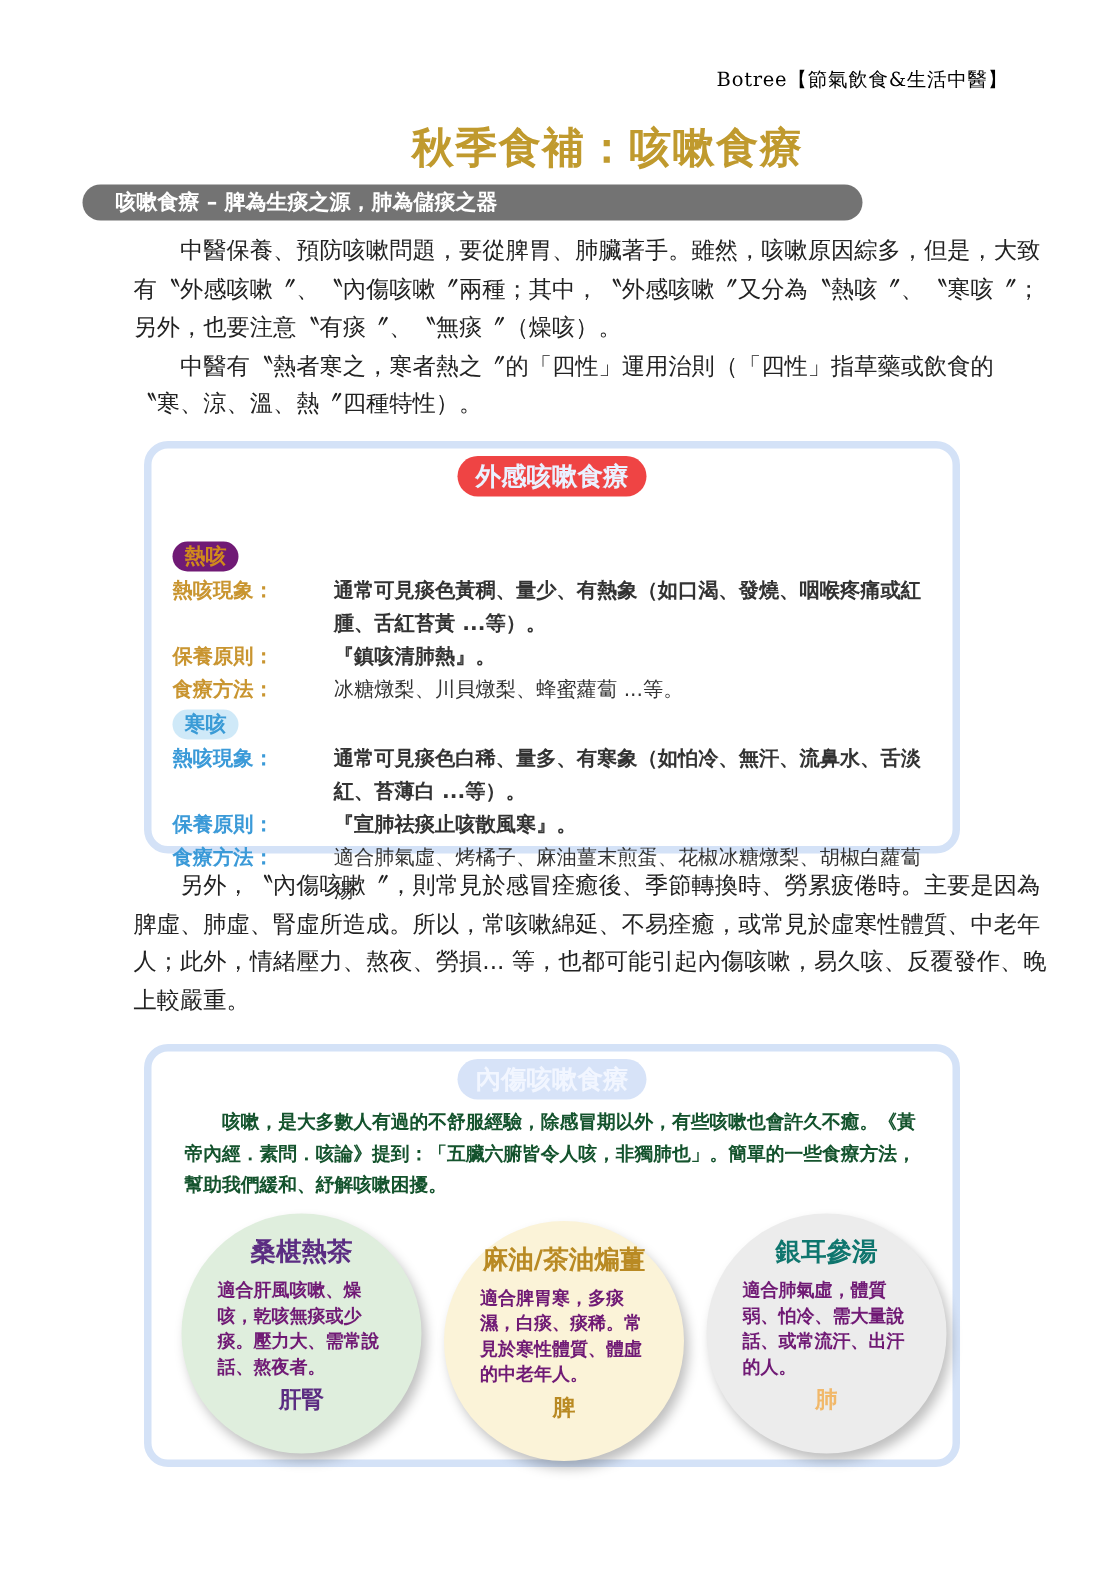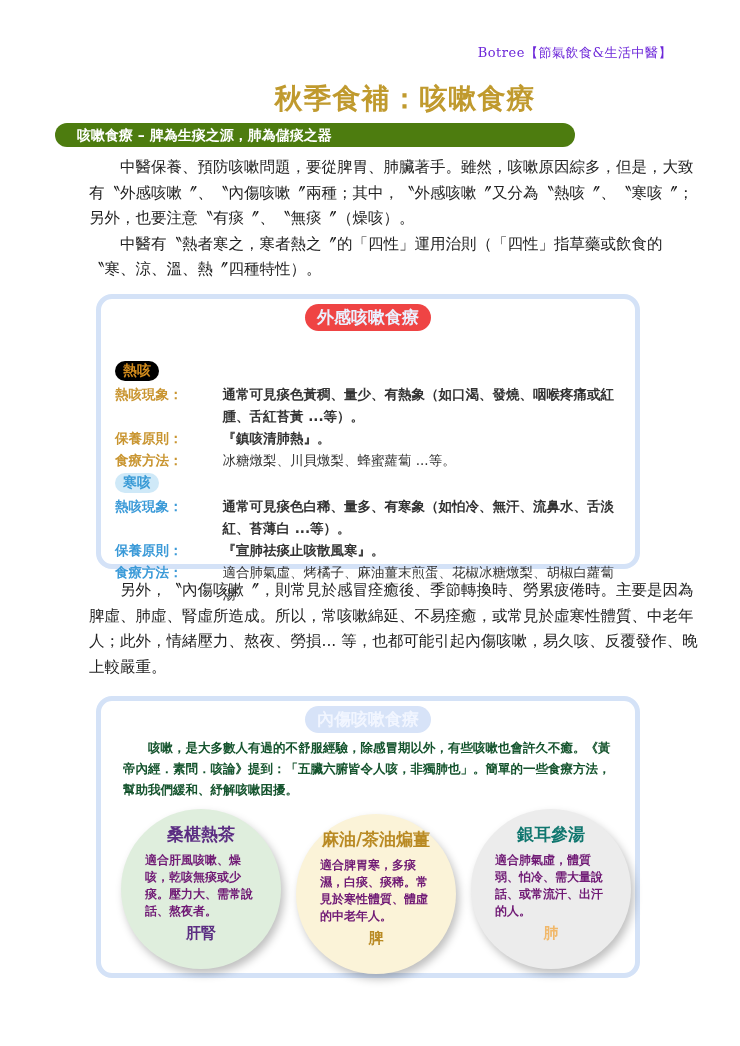--- a/index.html
+++ b/index.html
@@ -1,27 +1,27 @@
 <!DOCTYPE html>
 <html><head>
 <meta charset="utf-8">
 <style>
   html,body{margin:0;padding:0;background:#fff;}
   body{width:740px;height:1046px;position:relative;overflow:hidden;font-family:"DejaVu Sans","Liberation Sans",sans-serif;color:#222;}
-  .header{position:absolute;top:44px;right:68px;font-family:"DejaVu Serif","Liberation Serif",serif;font-size:13px;color:#6d28d9;letter-spacing:0.5px;}
+  .header{position:absolute;top:44px;right:68px;font-family:"DejaVu Serif","Liberation Serif",serif;font-size:13px;color:#000000;letter-spacing:0.5px;}
   .title{position:absolute;top:80px;left:0;width:740px;text-align:center;padding-left:70px;box-sizing:border-box;font-size:28px;font-weight:bold;color:#c09a2e;letter-spacing:1px;}
-  .section-pill{position:absolute;top:123px;left:55px;width:520px;height:24px;border-radius:12px;background:#4d7c0f;color:#fff;font-size:14px;font-weight:bold;line-height:24px;padding-left:22px;box-sizing:border-box;}
+  .section-pill{position:absolute;top:123px;left:55px;width:520px;height:24px;border-radius:12px;background:#737373;color:#fff;font-size:14px;font-weight:bold;line-height:24px;padding-left:22px;box-sizing:border-box;}
   .para{position:absolute;left:70px;width:610px;font-size:15.5px;line-height:25.5px;color:#222;margin-left:19px;}
   .para p{margin:0;}
   .indent{text-indent:2em;}
   .box{position:absolute;left:96px;width:544px;border:5px solid #d4e2f7;border-radius:16px;background:#fff;box-sizing:border-box;}
   .box-title{position:absolute;left:50%;transform:translateX(-50%);top:5px;background:#ef4444;color:#eaf1ff;font-size:17px;font-weight:bold;padding:2px 12px;border-radius:14px;white-space:nowrap;}
   .box2 .box-title{background:#d7e3f8;color:#f2f6ff;}
   .tag{display:inline-block;font-size:14px;font-weight:bold;padding:1px 8px;border-radius:10px;}
-  .tag-hot{background:#000000;color:#d08a1c;margin-top:36px;}
+  .tag-hot{background:#701a75;color:#d08a1c;margin-top:36px;}
   .tag-cold{background:#cfe9f8;color:#3a9bd6;}
   .row{display:flex;font-size:13.5px;line-height:22px;gap:40px;}
   .lbl{white-space:nowrap;font-weight:bold;}
   .lbl-hot{color:#c99530;}
   .lbl-cold{color:#3b9ad8;}
   .val{color:#333;font-weight:bold;}
   .val.plain{font-weight:normal;}
   .intro{font-size:12.5px;line-height:21px;color:#14532d;font-weight:bold;padding:0 22px;}
   .circles{position:absolute;top:108px;left:0;width:100%;height:180px;}
   .circle{position:absolute;width:160px;height:160px;border-radius:50%;box-shadow:3px 5px 8px rgba(0,0,0,0.25);text-align:center;box-sizing:border-box;padding-top:14px;}

